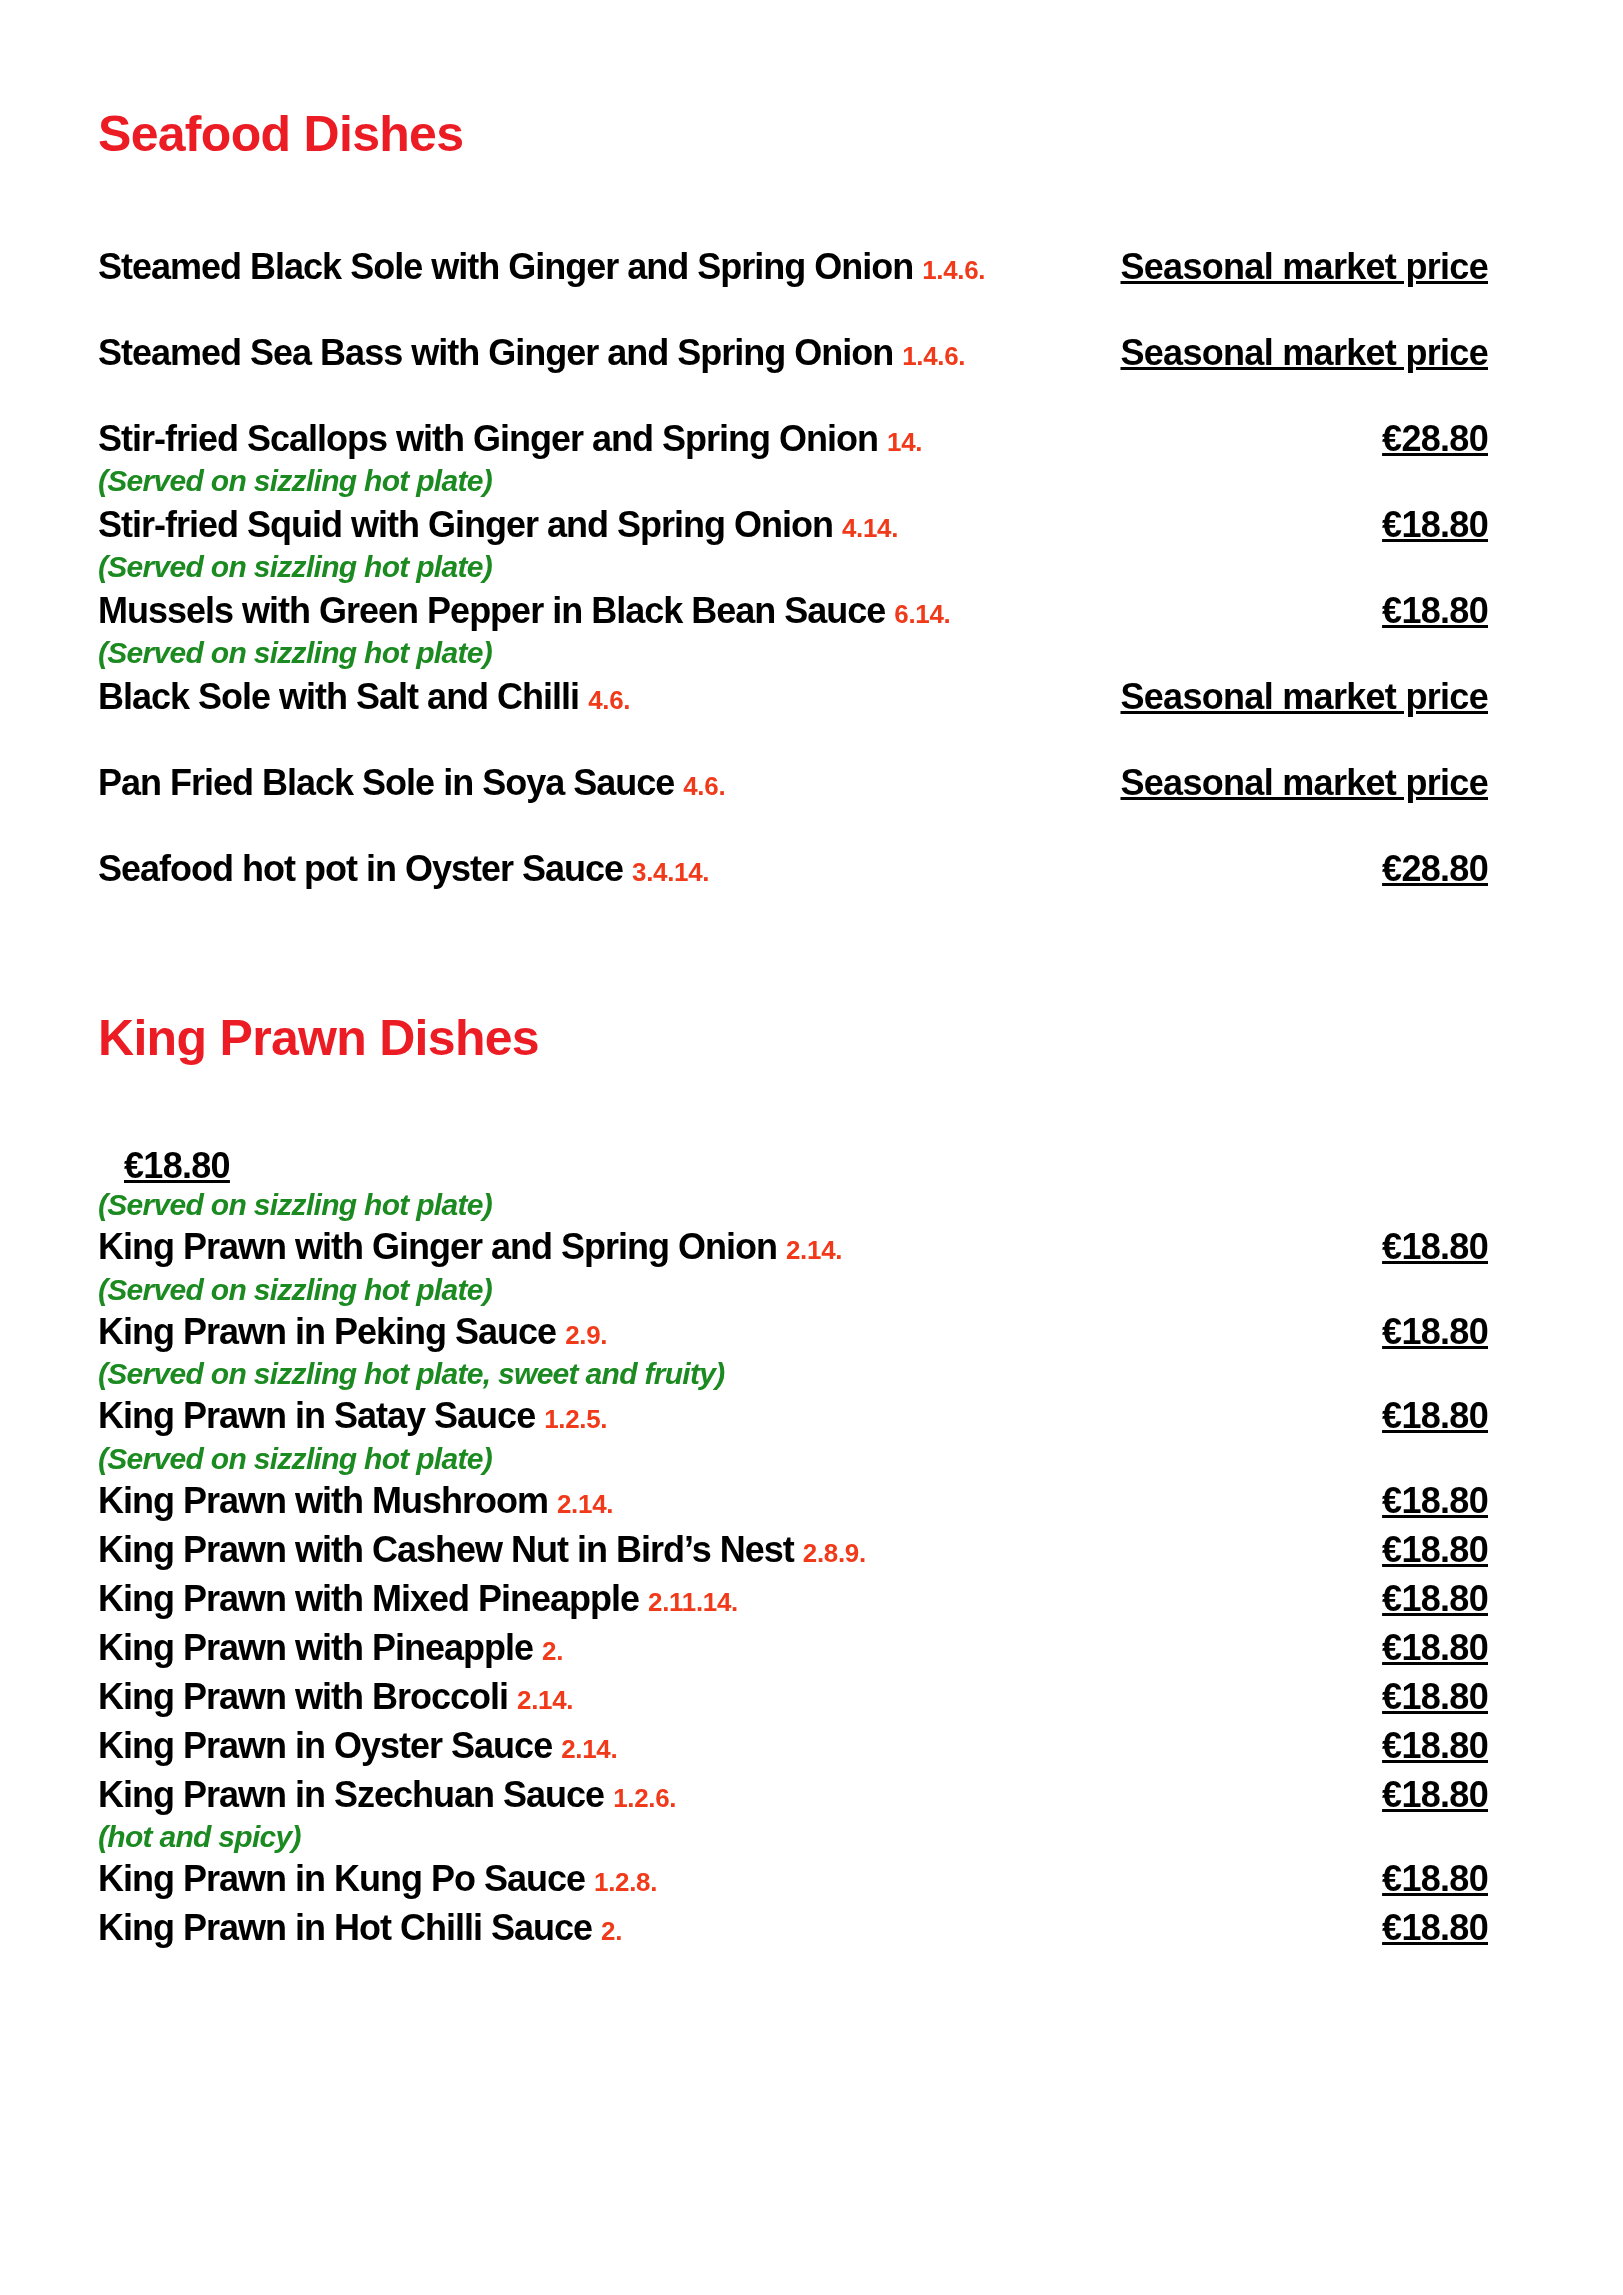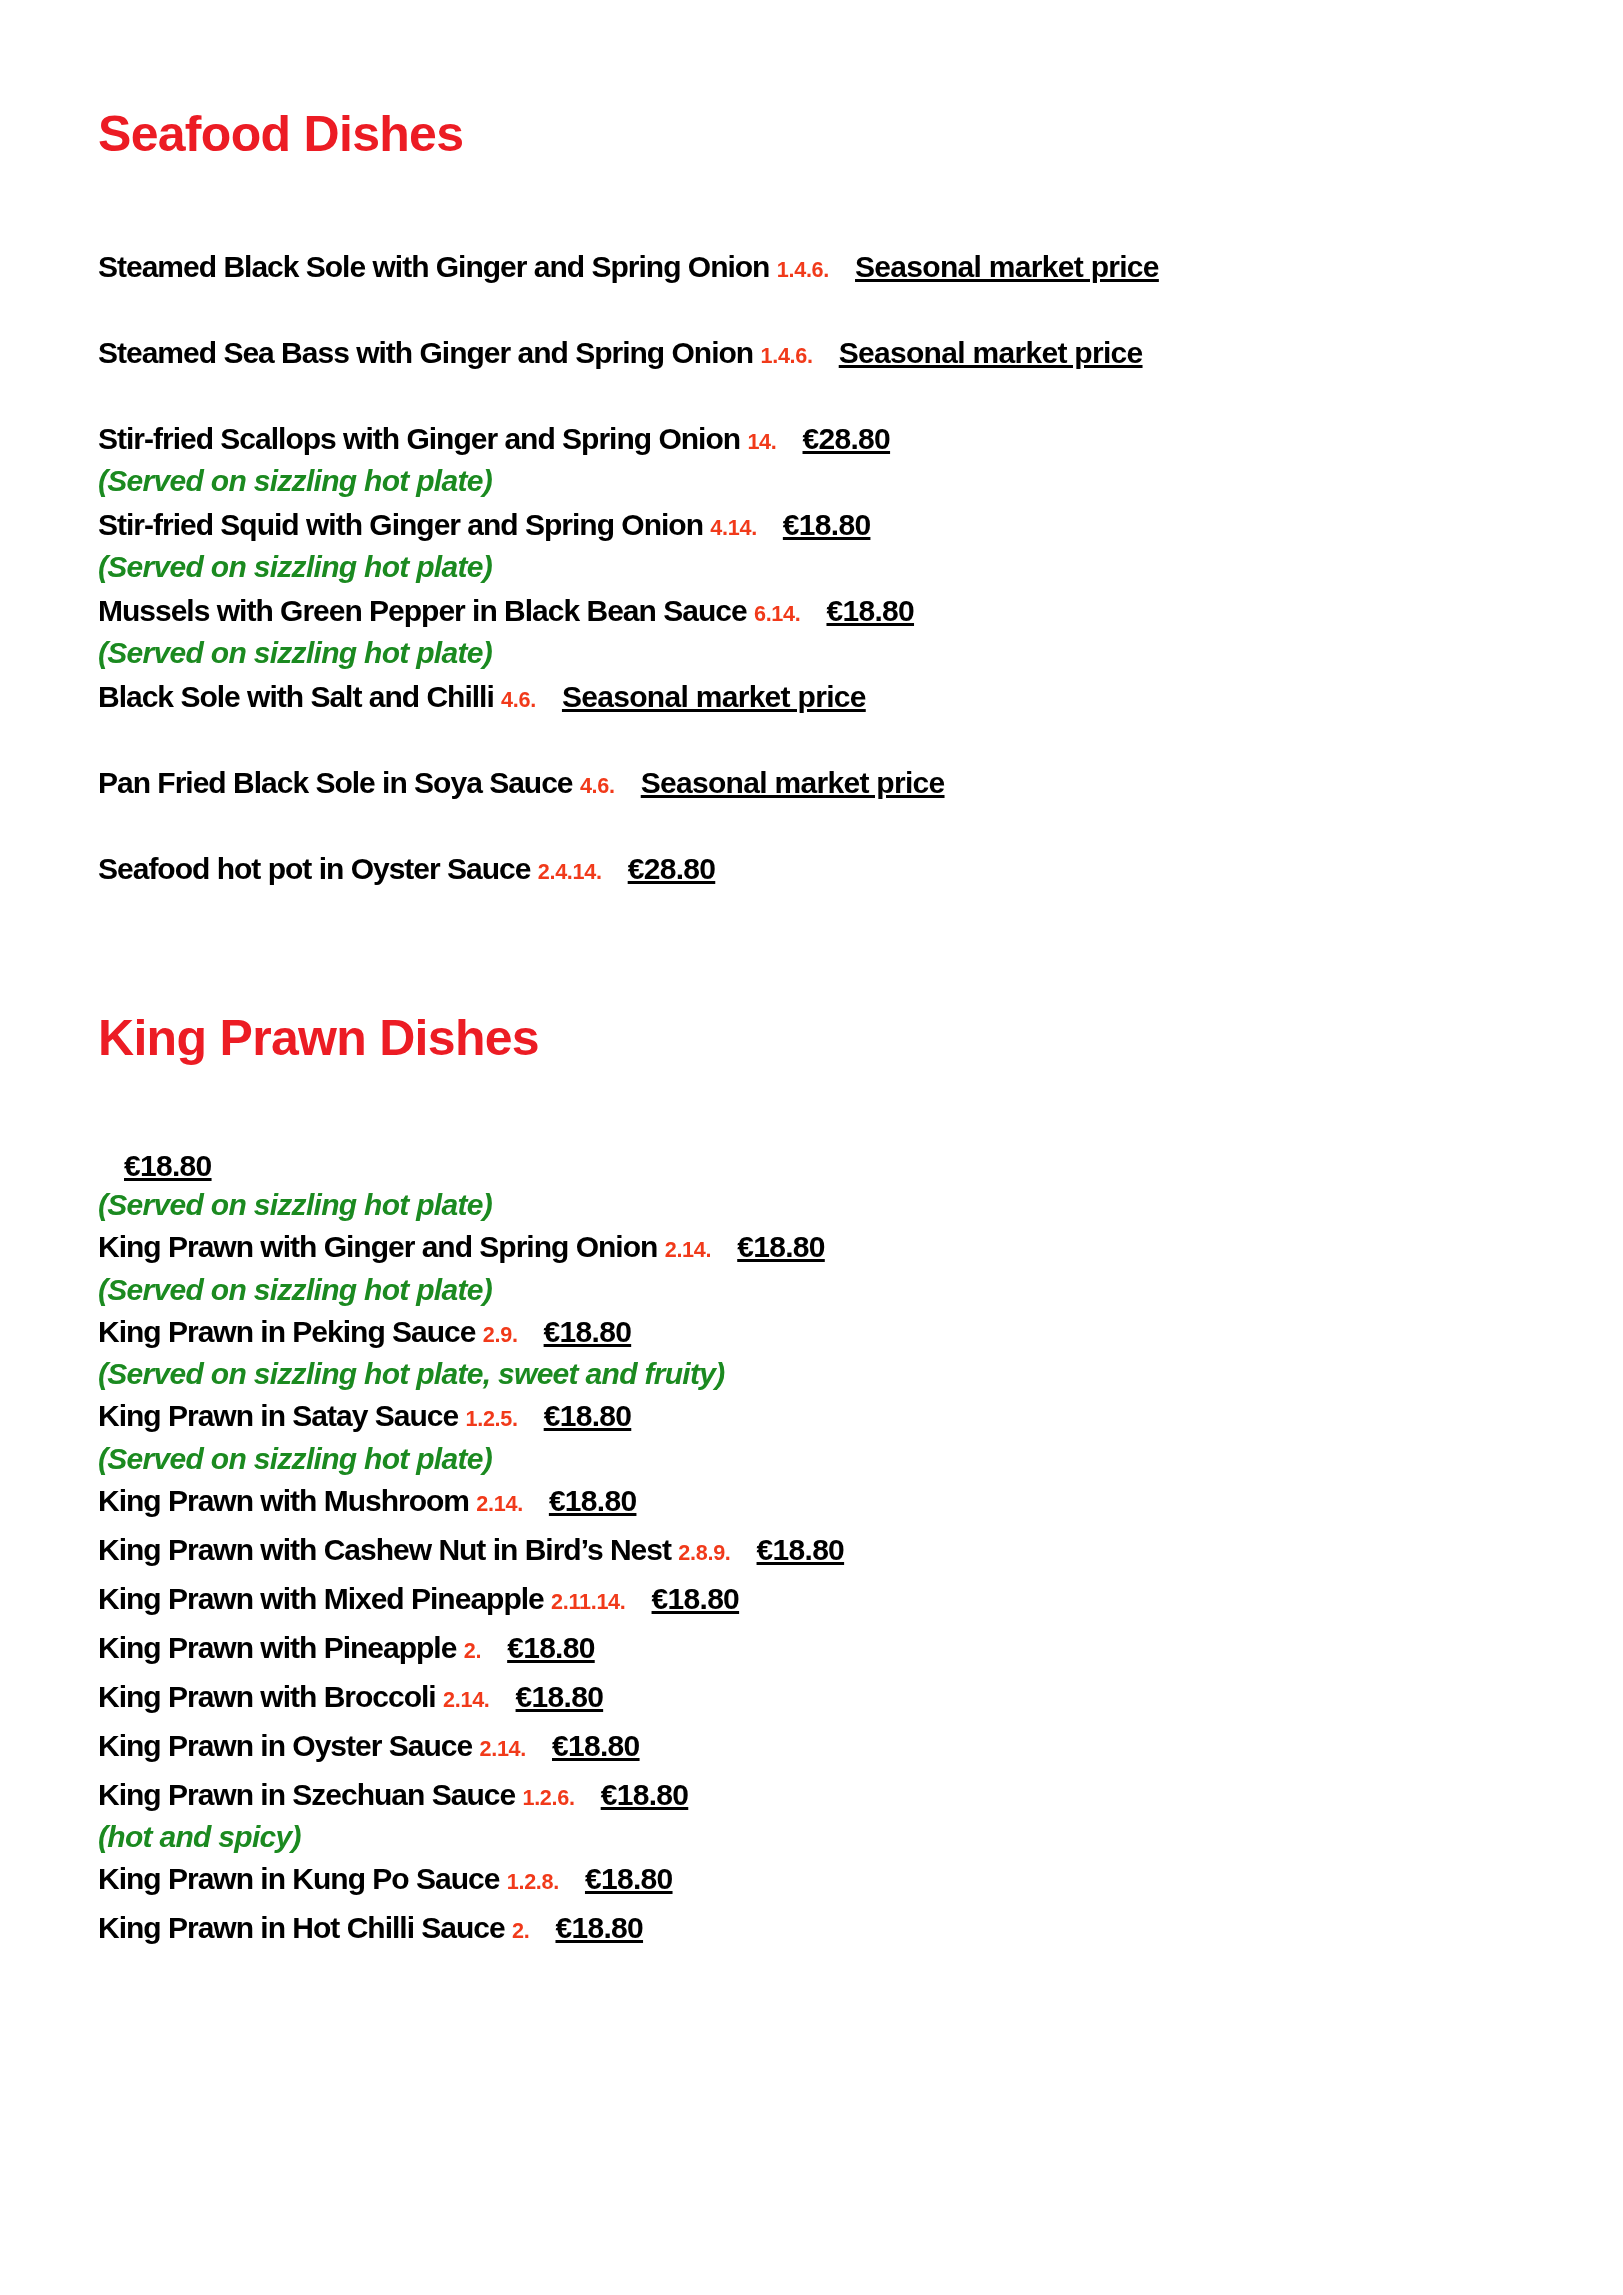--- a/index.html
+++ b/index.html
@@ -22,22 +22,23 @@
     font-size:50px;
     line-height:52px;
     letter-spacing:-0.7px;
     color:var(--heading-color,#ec1c24);
   }
   .sec-0 .block{min-height:86px;}
   .sec-1 .section-title{margin-bottom:79px;}
   .block{box-sizing:border-box;}
   .row{
     display:flex;
+    justify-content:space-between;
     align-items:baseline;
-    font-size:30px;
+    font-size:36px;
     line-height:46px;
   }
   .dish{letter-spacing:-1px;}
   .allergen{
     color:var(--allergen-color,#f13a1a);
     font-size:0.72em;
     letter-spacing:-0.3px;
   }
   .price{
     white-space:nowrap;
@@ -113,21 +114,21 @@
   <div class="block">
     <div class="row">
       <span class="dish"><span class="dish-text">Pan Fried Black Sole in Soya Sauce</span> <span class="allergen">4.6.</span></span>
       <span class="price">Seasonal market price</span>
     </div>
 
   </div>
 
   <div class="block">
     <div class="row">
-      <span class="dish"><span class="dish-text">Seafood hot pot in Oyster Sauce</span> <span class="allergen">2.4.14.</span></span>
+      <span class="dish"><span class="dish-text">Seafood hot pot in Oyster Sauce</span> <span class="allergen">3.4.14.</span></span>
       <span class="price">€28.80</span>
     </div>
 
   </div>
 </div>
   </div>
 
   <div class="section sec-1">
     <h1 class="section-title">King Prawn Dishes</h1>
     <div class="items">

